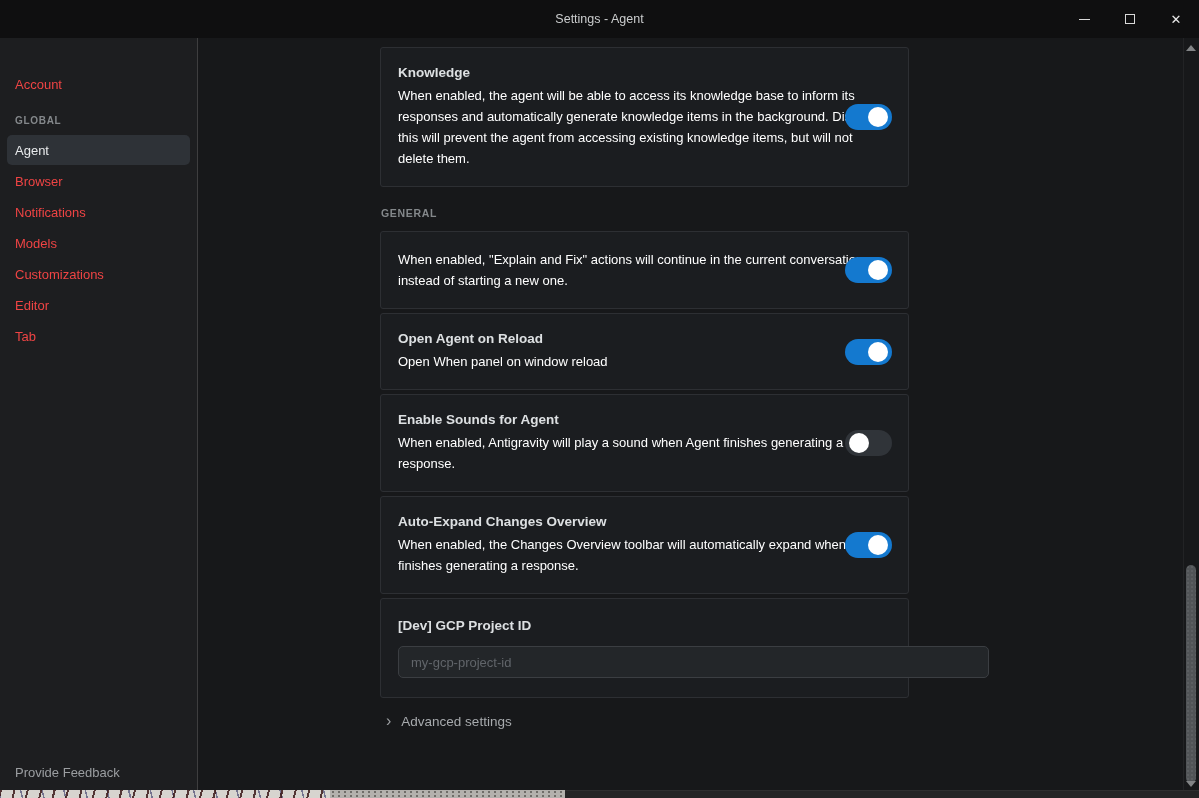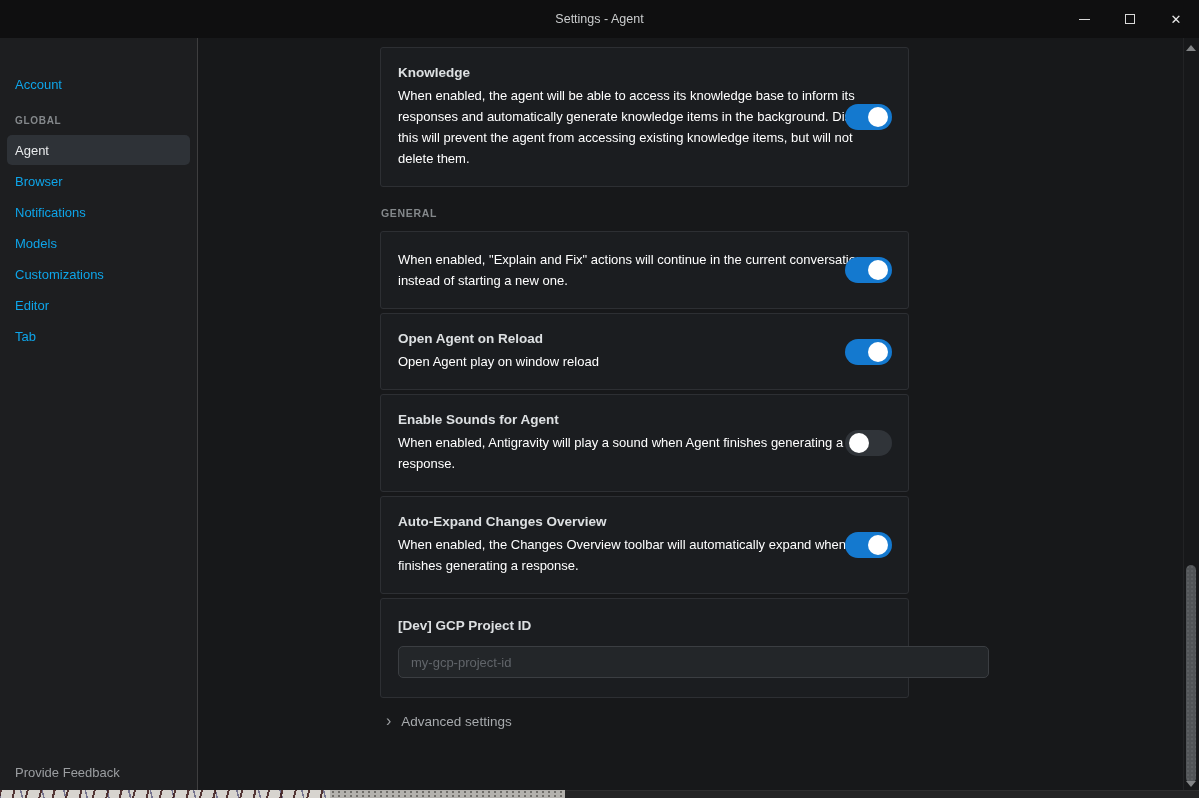--- a/index.html
+++ b/index.html
@@ -28,21 +28,21 @@
   
   .sidebar {
     position: absolute; top: 38px; left: 0; width: 198px; bottom: 8px;
     background: #1d1e20;
     border-right: 1px solid #3e3e3f;
   }
   .sidebar-inner { padding-top: 31px; }
   .side-item {
     height: 30px; margin: 0 7px 1px 7px; padding-left: 8px;
     display: flex; align-items: center;
-    color: #0ea5e9; font-size: 13px; border-radius: 5px; cursor: pointer;
+    color: #ef4444; font-size: 13px; border-radius: 5px; cursor: pointer;
   }
   .side-item.selected { background: #2e3237; color: #e8eaec; }
   .side-section-label {
     padding: 15px 0 9px 15px;
     color: #84888b; font-size: 10px; font-weight: 700; letter-spacing: 0.7px;
   }
   .side-footer {
     position: absolute; bottom: 10px; left: 15px;
     color: #9b9ea1; font-size: 13px; cursor: pointer;
   }
@@ -192,21 +192,21 @@
 
     <div class="card">
       <div class="card-desc">When enabled, "Explain and Fix" actions will continue in the current conversation instead of starting a new one.</div>
       <div class="toggle on">
         <div class="knob"></div>
       </div>
     </div>
 
     <div class="card">
       <div class="card-title">Open Agent on Reload</div>
-      <div class="card-desc">Open Agent play on window reload</div>
+      <div class="card-desc">Open When panel on window reload</div>
       <div class="toggle on">
         <div class="knob"></div>
       </div>
     </div>
 
     <div class="card">
       <div class="card-title">Enable Sounds for Agent</div>
       <div class="card-desc">When enabled, Antigravity will play a sound when Agent finishes generating a response.</div>
       <div class="toggle off">
         <div class="knob"></div>

